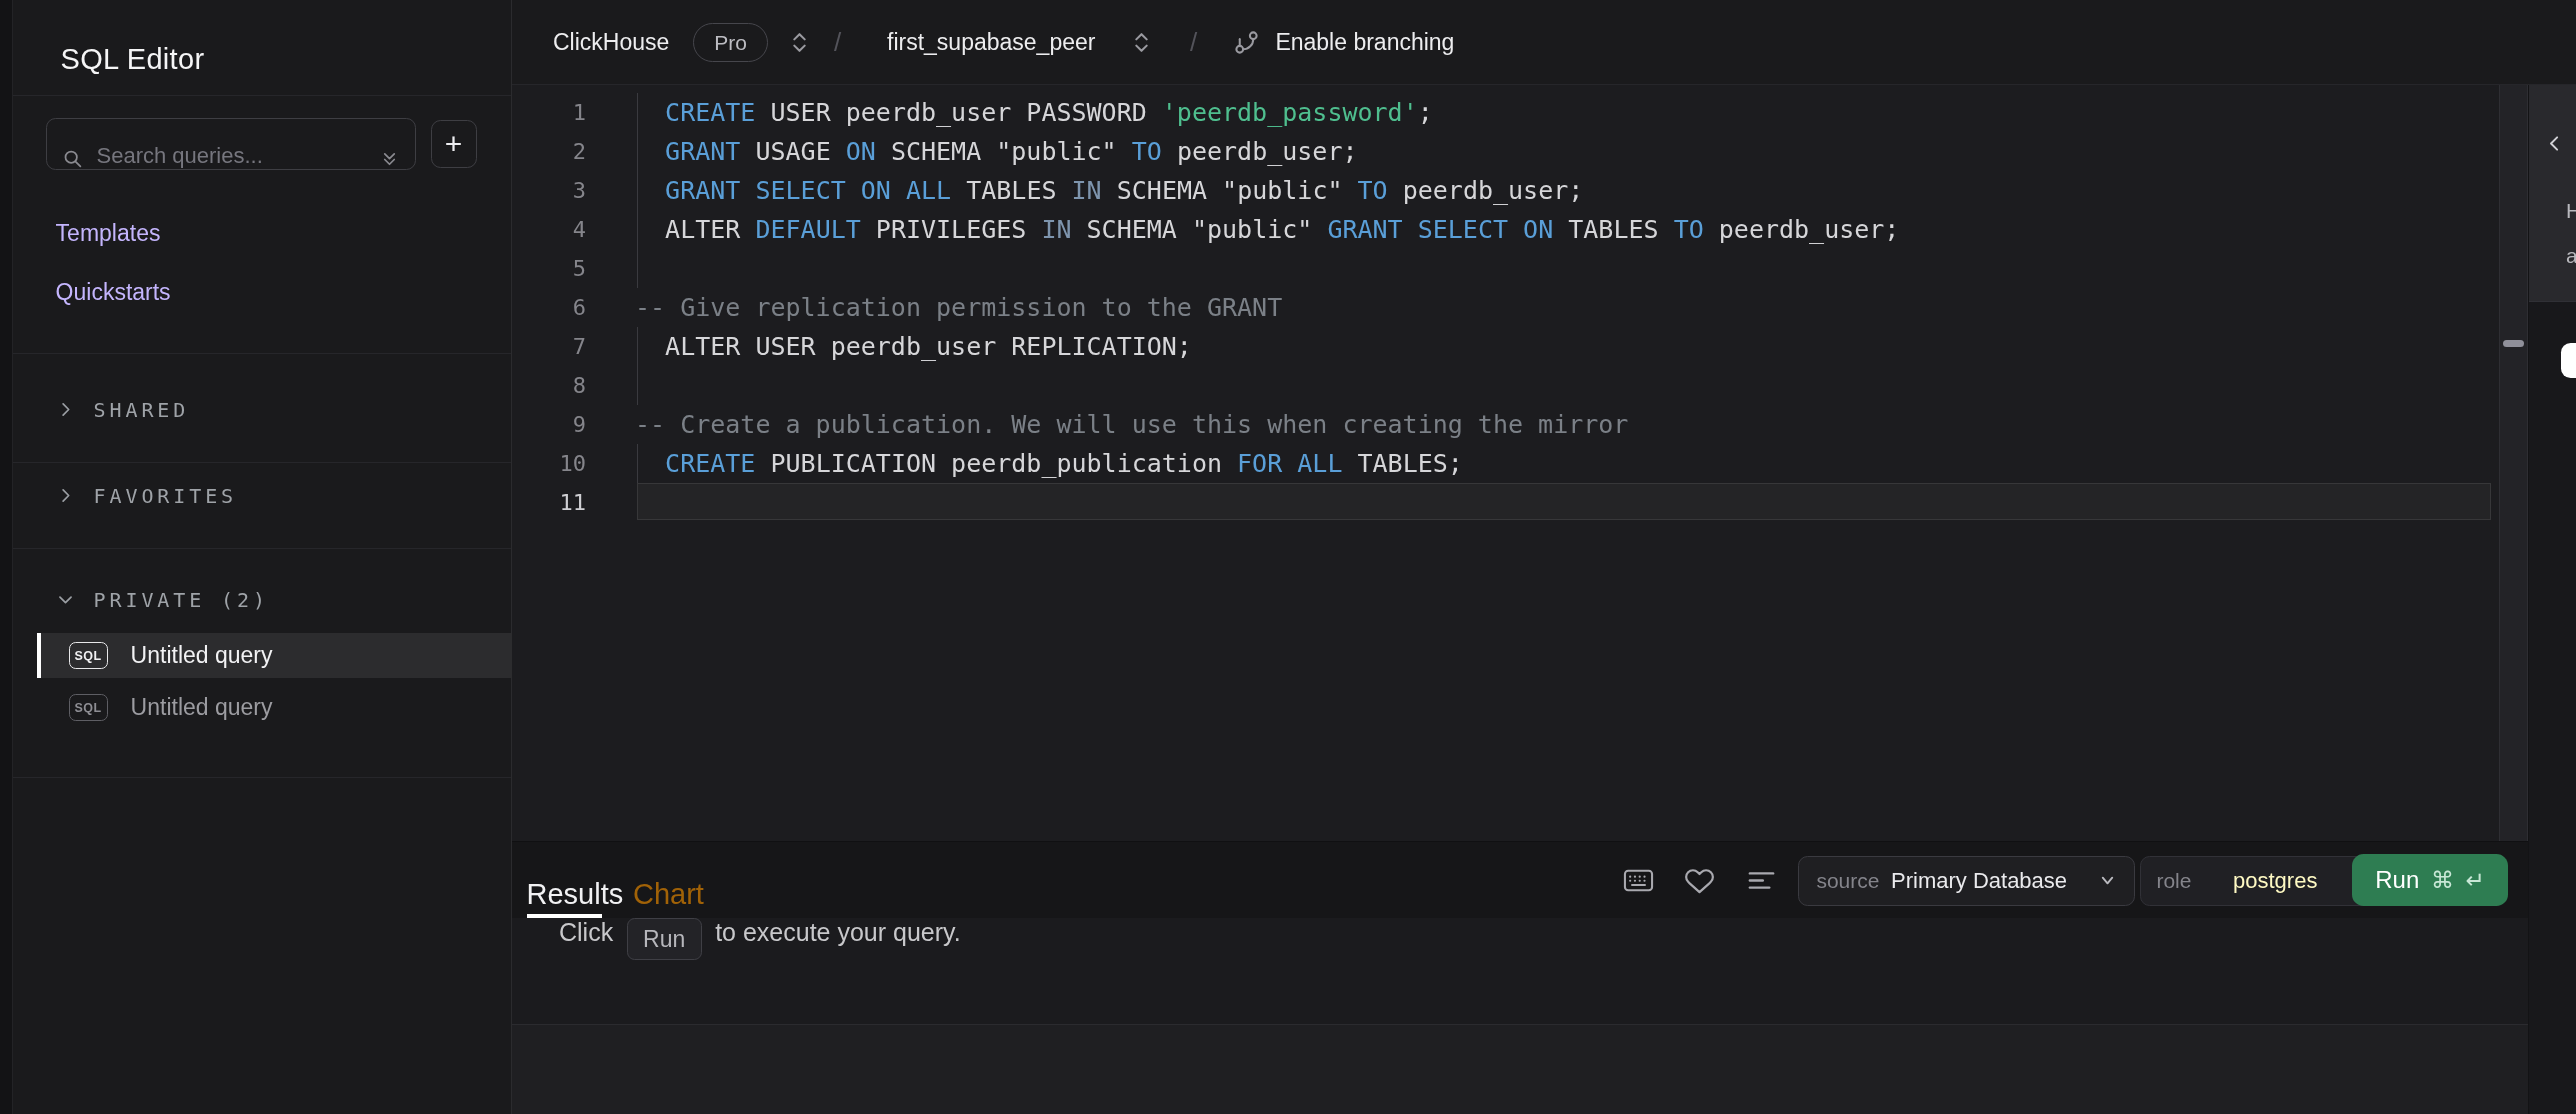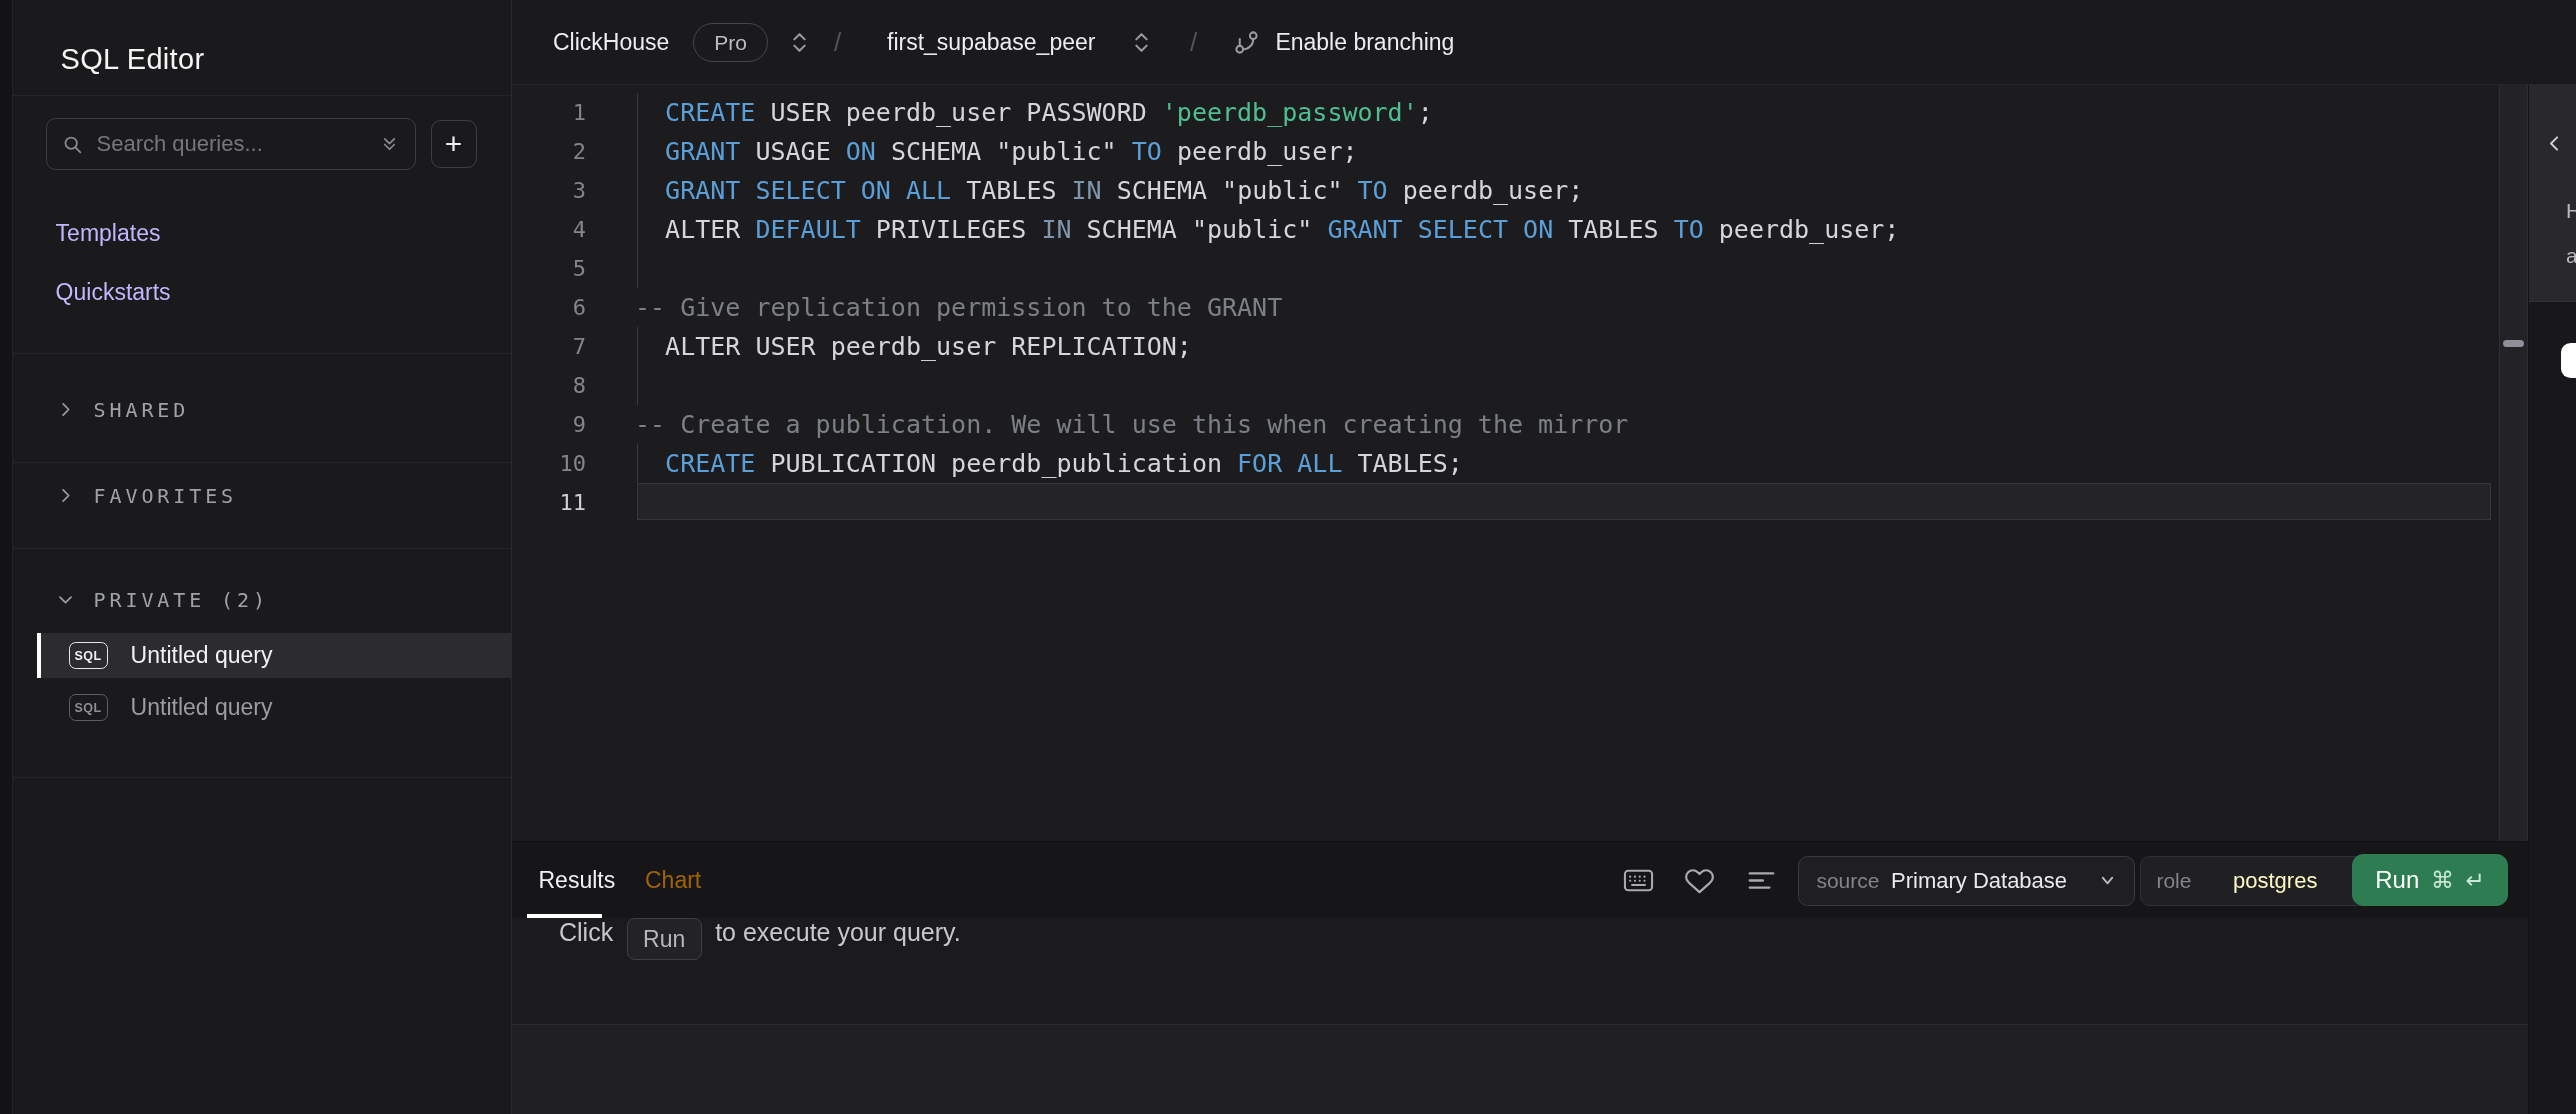--- a/index.html
+++ b/index.html
@@ -7,21 +7,21 @@
   .screen{position:relative;width:2576px;height:1114px;overflow:hidden;background:#131315;
           font-family:"Liberation Sans",sans-serif;-webkit-font-smoothing:antialiased;}
   svg{display:block;}
 
   
   .sidebar{position:absolute;left:11.6px;top:0;width:500px;height:1114px;background:#1a1a1c;
            border-left:1px solid #232326;border-right:1px solid #2b2b2e;}
   .sb-header{position:absolute;left:0;top:0;width:100%;height:96px;border-bottom:1px solid #26262a;}
   .sb-title{position:absolute;left:48px;top:12px;line-height:95px;font-size:29px;color:#f5f5f6;letter-spacing:0.3px;}
   .search-box{position:absolute;left:33px;top:118px;width:370px;height:52px;border:1px solid #3e3e43;
-              border-radius:9.6px;display:flex;align-items:center;padding:0 15.4px;gap:13.5px;color:#76767e;}
+              border-radius:9.6px;display:flex;align-items:flex-end;padding:0 15.4px;gap:13.5px;color:#76767e;}
   .search-ph{flex:1;font-size:22px;color:#76767e;}
   .add-btn{position:absolute;left:418px;top:120px;width:46px;height:48px;border:1px solid #3e3e43;
            border-radius:9.6px;background:transparent;color:#ededf0;font-size:30px;display:flex;
            align-items:center;justify-content:center;padding:0;}
   .nav-item{position:absolute;left:43px;height:31px;line-height:31px;font-size:23px;color:#c4b5fd;cursor:default;}
   .sb-div{position:absolute;left:0;width:100%;height:1px;background:#26262a;}
   .sec-row{position:absolute;left:43px;height:31px;display:flex;align-items:center;gap:19px;color:#9a9ea3;}
   .sec-label{font-family:"DejaVu Sans Mono",monospace;font-size:20px;letter-spacing:3.9px;color:#9fa3a8;}
   .qrow{position:absolute;left:4px;width:100%;height:45px;display:flex;align-items:center;margin-left:20px;}
   .qrow.selected{background:var(--selected_row_bg);}
@@ -65,21 +65,21 @@
   .rp-top{position:relative;height:217px;background:#29292d;border-bottom:1px solid #303036;}
   .rp-collapse{position:absolute;left:15.4px;top:46px;color:#d2d2d6;}
   .rp-frag1{position:absolute;left:37px;top:114px;font-size:21px;color:#b8b8bd;}
   .rp-frag2{position:absolute;left:37px;top:159px;font-size:21px;color:#b8b8bd;}
   .rp-bottom{position:relative;height:813px;background:#18181b;}
   .rp-white-btn{position:absolute;left:32px;top:41px;width:39px;height:35px;border-radius:9.6px;background:#ffffff;}
 
   
   .bottom-panel{position:absolute;left:512px;top:841px;width:2016px;height:274px;}
   .tabbar{position:relative;height:77px;background:#161618;border-top:1px solid #101012;}
-  .tab{position:absolute;top:0;height:77px;display:flex;align-items:center;font-size:23px;margin-left:12px;}
+  .tab{position:absolute;top:14px;height:77px;display:flex;align-items:center;font-size:29px;}
   .tab.results{left:14.5px;color:#f1f1f3;}
   .tab.chart{left:121px;color:#a16207;}
   .tab-underline{position:absolute;left:14.5px;top:72px;width:75px;height:4.8px;background:var(--tab_underline);}
   .tb-btn{position:absolute;top:0;height:77px;display:flex;align-items:center;color:#a9a9af;}
   .dd{position:absolute;top:13.5px;height:50px;border-radius:9.6px;display:flex;align-items:center;}
   .dd.source{left:1286px;width:337px;border:1px solid #3a3a40;background:#1f1f22;padding:0 17.4px;gap:11.6px;}
   .dd.role{left:1628px;width:246px;border:1px solid #313137;background:#202024;padding:0 15.4px;gap:9.6px;}
   .dd-label{font-size:21px;color:#84848b;}
   .dd-value{font-size:22px;color:#eaeaed;}
   .dd.role .dd-value{color:#fef9c3;margin-left:32px;}

